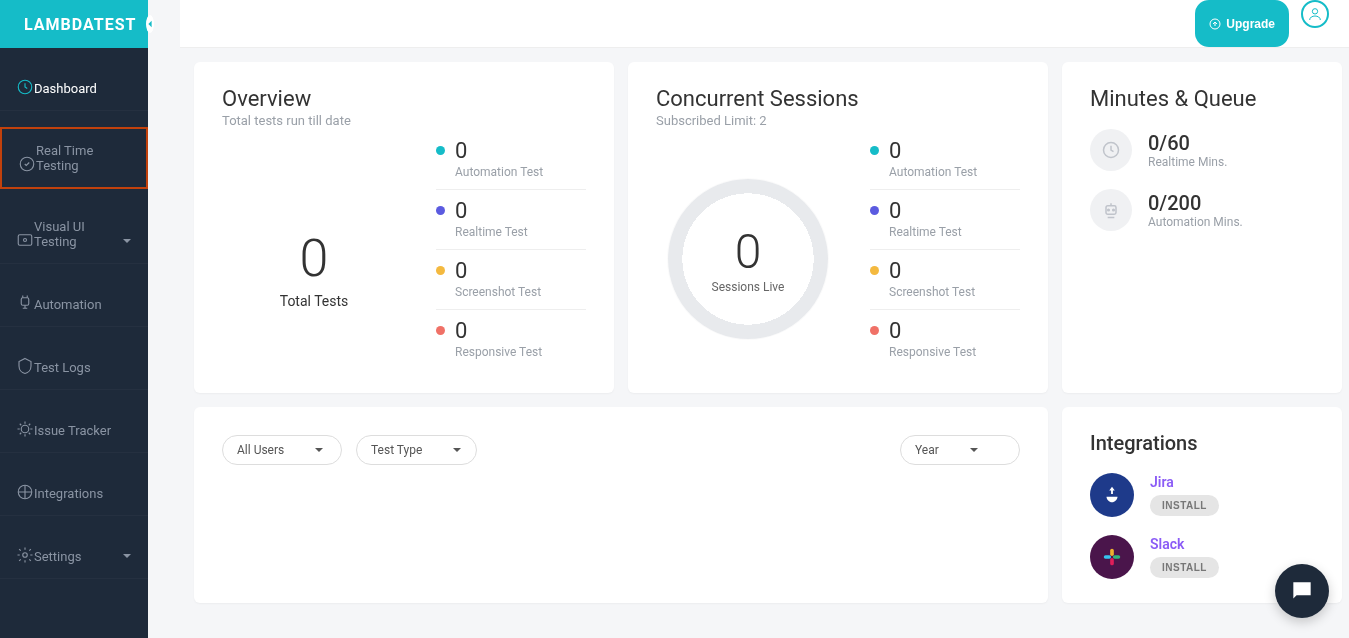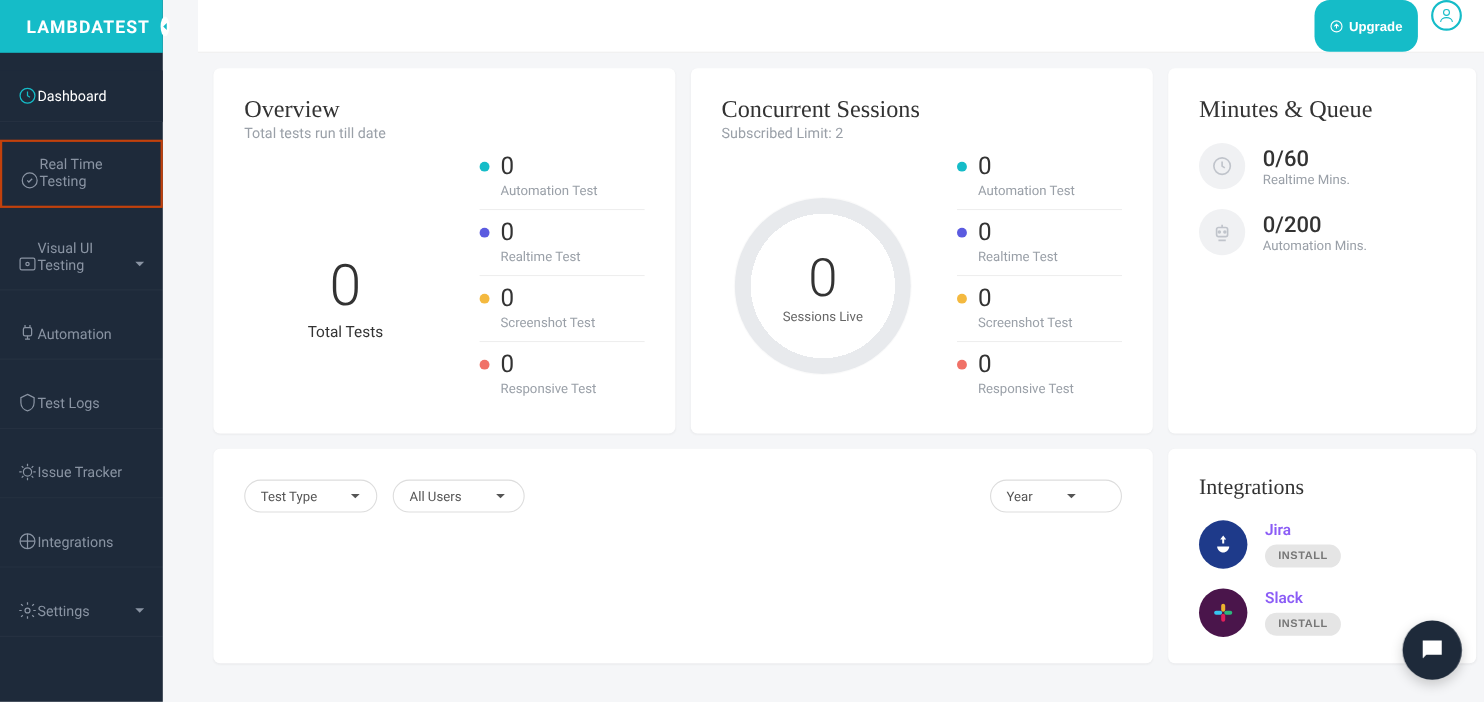--- a/index.html
+++ b/index.html
@@ -22,21 +22,21 @@
 .topbar { position: fixed; left: 180px; right: 0; top: 0; height: 48px; background: #fff; display: flex; justify-content: flex-end; padding: 0 20px; gap: 12px; border-bottom: 1px solid #eee; }
 .upgrade-btn { background: #15bcc8; color: #fff; border: none; border-radius: 14px; padding: 5px 14px; font-size: 12px; font-weight: 600; cursor: pointer; display: flex; align-items: center; gap: 5px; }
 .upgrade-btn svg { width: 12px; height: 12px; fill: #fff; }
 .avatar { width: 28px; height: 28px; border: 2px solid #15bcc8; border-radius: 50%; display: flex; align-items: center; justify-content: center; cursor: pointer; }
 .avatar svg { width: 16px; height: 16px; fill: none; stroke: #15bcc8; stroke-width: 1.5; }
 
 .main { margin-left: 180px; padding-top: 48px; height: 638px; overflow: auto; }
 .grid { display: grid; grid-template-columns: 420px 420px 280px; gap: 14px; padding: 14px 14px 0 14px; }
 
 .card { background: #fff; border-radius: 6px; padding: 24px 28px; box-shadow: 0 1px 2px rgba(0,0,0,0.04); }
-.card-title { font-size: 22px; color: #333; font-weight: 400; font-family: Liberation Serif, serif; }
+.card-title { font-size: 22px; color: #333; font-weight: 400; }
 .card-sub { font-size: 13px; color: #9aa0a8; margin-top: 2px; }
 
 .overview-body, .concur-body { display: flex; gap: 30px; margin-top: 10px; }
 .left-total { flex: 1; display: flex; flex-direction: column; align-items: center; justify-content: center; padding-top: 30px; }
 .big-zero { font-size: 52px; font-weight: 300; color: #333; }
 .total-label { font-size: 14px; color: #333; margin-top: 4px; }
 
 .donut-wrap { flex: 1; display: flex; flex-direction: column; align-items: center; justify-content: center; padding-top: 10px; }
 .donut { width: 160px; height: 160px; border-radius: 50%; background: radial-gradient(circle,#fff 58%,#e8eaed 58%,#e8eaed 82%,#fff 82%); display: flex; flex-direction: column; align-items: center; justify-content: center; box-shadow: 0 0 0 1px rgba(0,0,0,0.02); }
 .donut .num { font-size: 48px; font-weight: 300; }
@@ -302,27 +302,27 @@
           <div class="minq-lbl">Automation Mins.</div>
         </div>
       </div>
     </div>
   </div>
 
   <div class="row2">
     <div class="filter-card">
       <div class="filters">
         <div class="sel">
-          <span>Test Type</span>
+          <span>All Users</span>
           <svg viewBox="0 0 10 10">
               <path d="M1 3l4 4 4-4"></path>
             </svg>
         </div>
         <div class="sel">
-          <span>All Users</span>
+          <span>Test Type</span>
           <svg viewBox="0 0 10 10">
               <path d="M1 3l4 4 4-4"></path>
             </svg>
         </div>
         <div class="sel right">
           <span>Year</span>
           <svg viewBox="0 0 10 10">
               <path d="M1 3l4 4 4-4"></path>
             </svg>
         </div>

